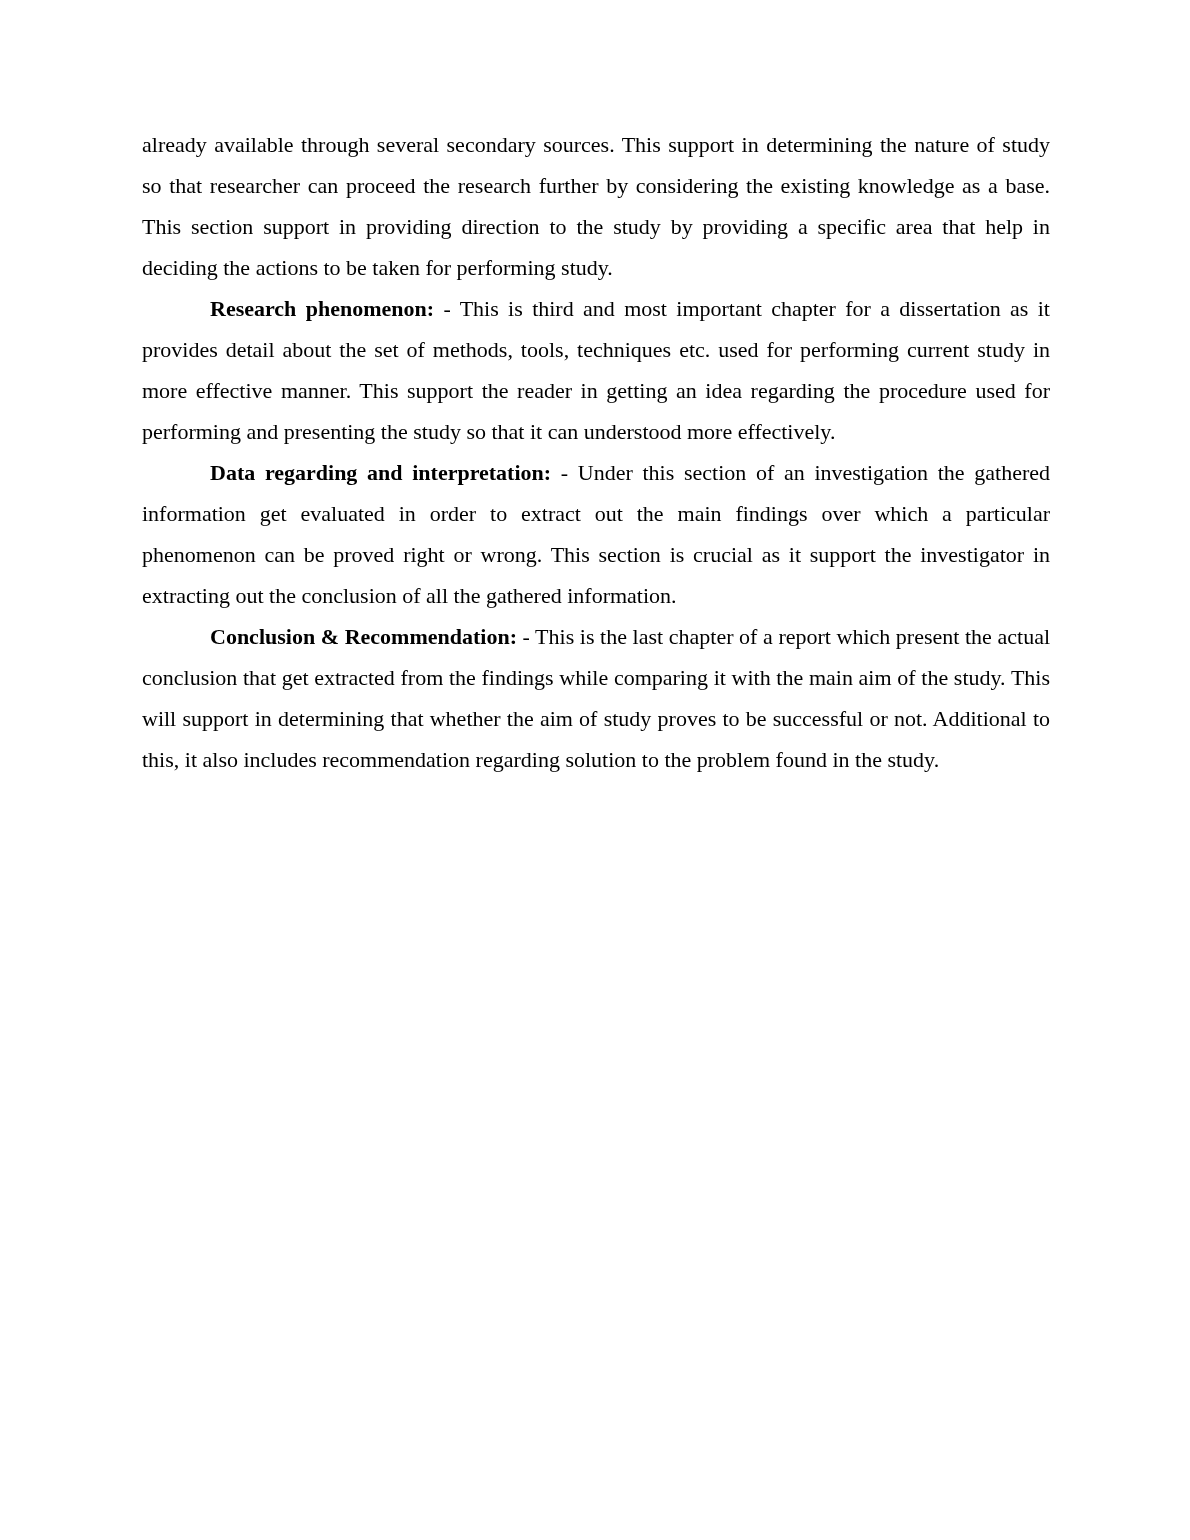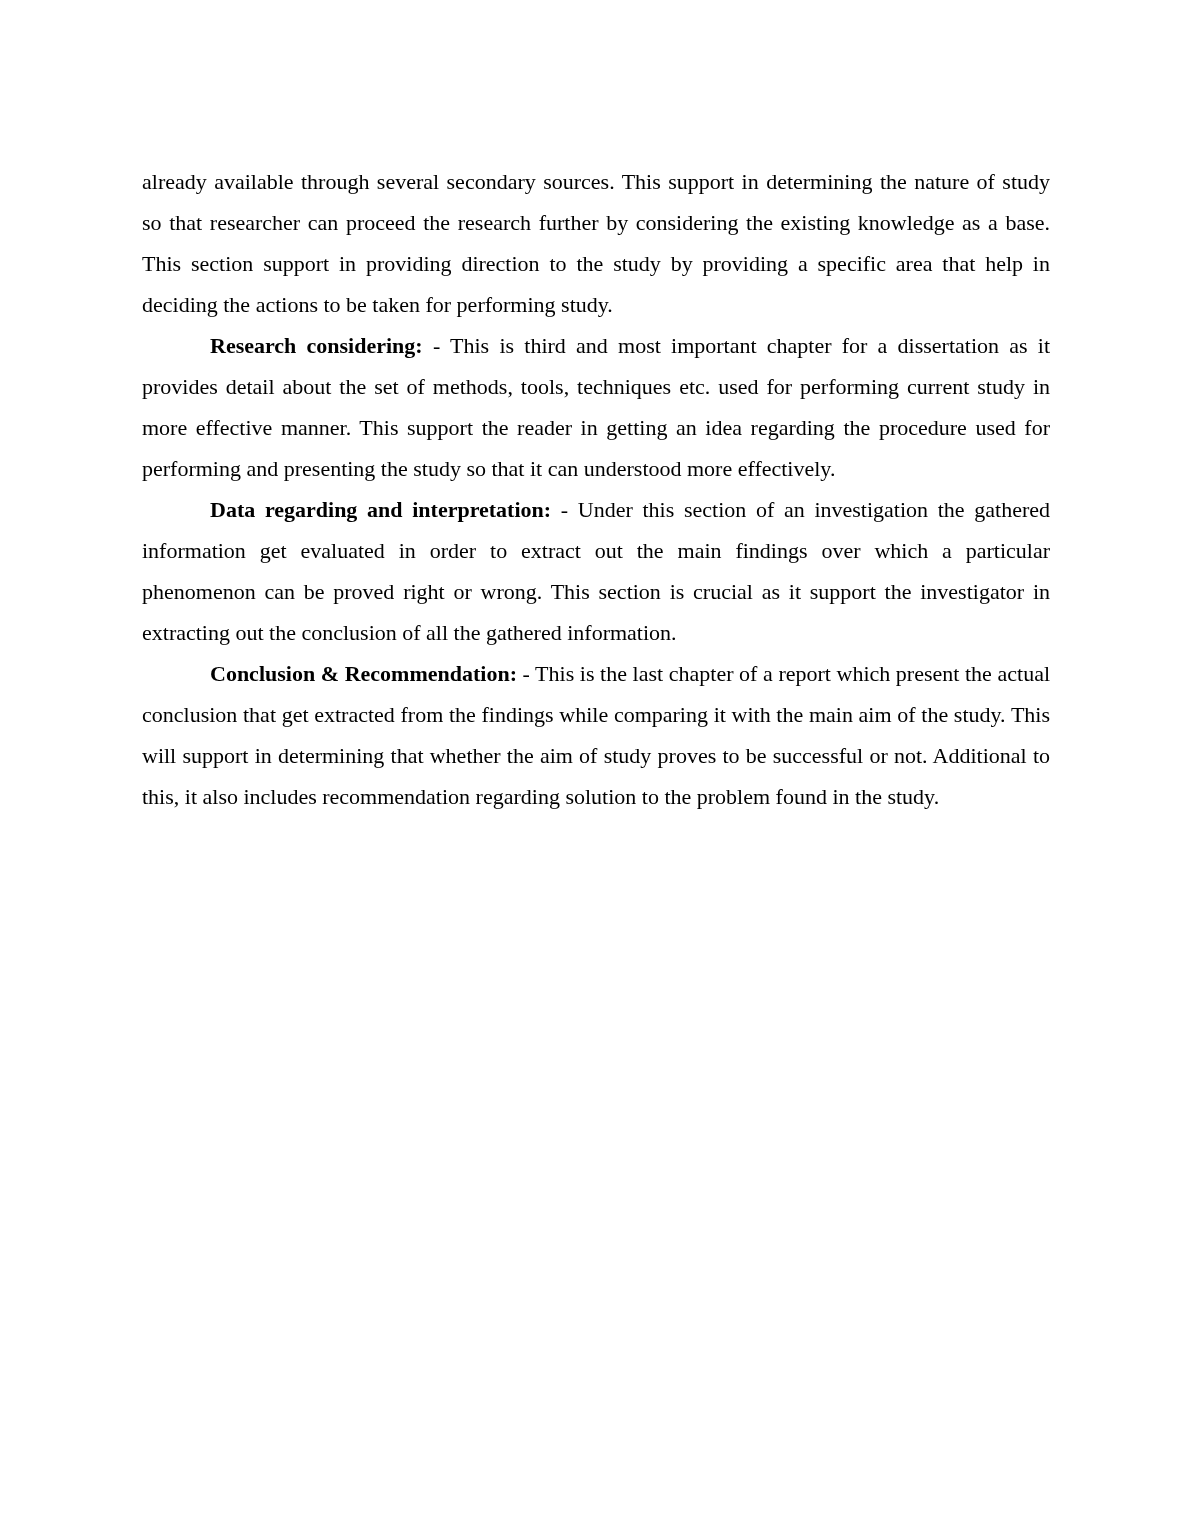--- a/index.html
+++ b/index.html
@@ -12,21 +12,20 @@
     width: 1190px;
     height: 1540px;
     background: #ffffff;
     overflow: hidden;
   }
   .content {
     position: absolute;
     left: 142px;
     top: 124px;
     width: 908px;
-    margin-top: 37px;
   }
   p.para {
     margin: 0;
     padding: 0;
     font-family: "Liberation Serif", "DejaVu Serif", serif;
     font-size: 22px;
     line-height: 41px;
     color: #000000;
     text-align: justify;
   }
@@ -38,21 +37,21 @@
   }
 </style>
 </head>
 <body>
 
 <div class="page">
   <div class="content">
 
     <p class="para"><span class="lead"></span><span>already available through several secondary sources. This support in determining the nature of study so that researcher can proceed the research further by considering the existing knowledge as a base. This section support in providing direction to the study by providing a specific area that help in deciding the actions to be taken for performing study.</span></p>
 
-    <p class="para indent"><span class="lead">Research considering:</span>
+    <p class="para indent"><span class="lead">Research phenomenon:</span>
 <span>- This is third and most important chapter for a dissertation as it provides detail about the set of methods, tools, techniques etc. used for performing current study in more effective manner. This support the reader in getting an idea regarding the procedure used for performing and presenting the study so that it can understood more effectively.</span></p>
 
     <p class="para indent"><span class="lead">Data regarding and interpretation:</span>
 <span>- Under this section of an investigation the gathered information get evaluated in order to extract out the main findings over which a particular phenomenon can be proved right or wrong. This section is crucial as it support the investigator in extracting out the conclusion of all the gathered information.</span></p>
 
     <p class="para indent"><span class="lead">Conclusion &amp; Recommendation:</span>
 <span>- This is the last chapter of a report which present the actual conclusion that get extracted from the findings while comparing it with the main aim of the study. This will support in determining that whether the aim of study proves to be successful or not. Additional to this, it also includes recommendation regarding solution to the problem found in the study.</span></p>
 
   </div>
 </div>

